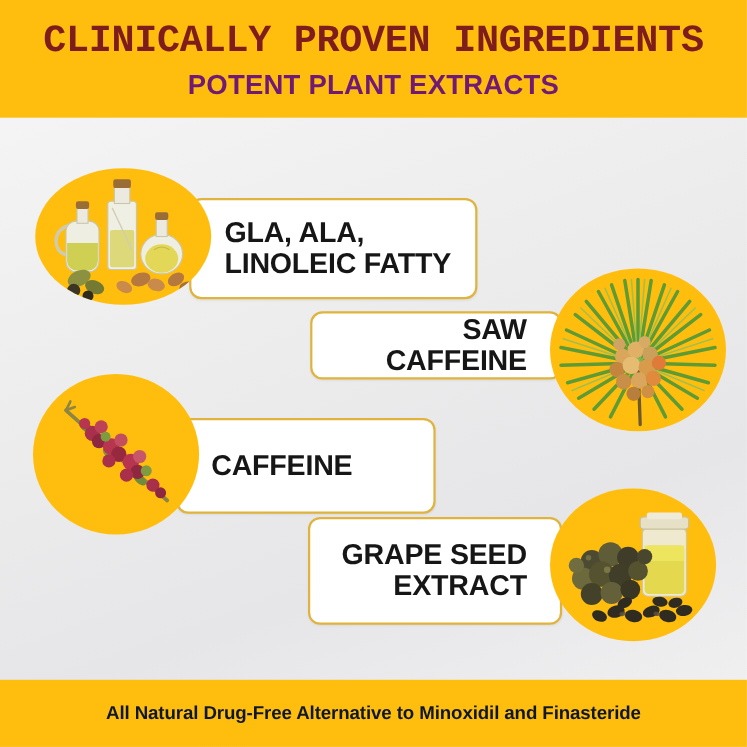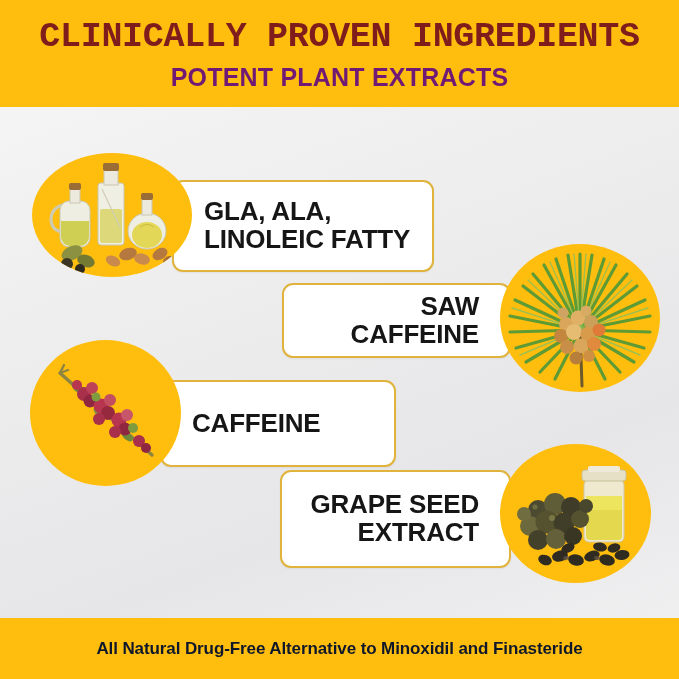--- a/index.html
+++ b/index.html
@@ -99,21 +99,21 @@
     letter-spacing: -0.2px;
   }
   .label-left  { justify-content: flex-start; padding-left: 30px; }
   .label-left .label-text  { text-align: left; }
   .label-right { justify-content: flex-end;  padding-right: 30px; }
   .label-right .label-text { text-align: right; }
 
   
   #row-gla-box        { left: 172px; top: 180px;  width: 262px; height: 92px; }
   #row-gla-circle     { left: 32px;  top: 153px;  width: 160px; height: 124px; border-radius: 50%; }
-  #row-saw-box        { left: 282px; top: 283px;  width: 229px; height: 75px; }
+  #row-saw-box        { left: 282px; top: 283px;  width: 229px; height: 62px; }
   #row-saw-circle     { left: 500px; top: 244px;  width: 160px; height: 148px; }
   #row-caf-box        { left: 160px; top: 380px;  width: 236px; height: 87px; }
   #row-caf-circle     { left: 30px;  top: 340px;  width: 151px; height: 146px; }
   #row-grape-box      { left: 280px; top: 470px;  width: 231px; height: 98px; }
   #row-grape-circle   { left: 500px; top: 444px;  width: 151px; height: 139px; }
 </style>
 </head>
 <body>
 
 <div id="infographic">

